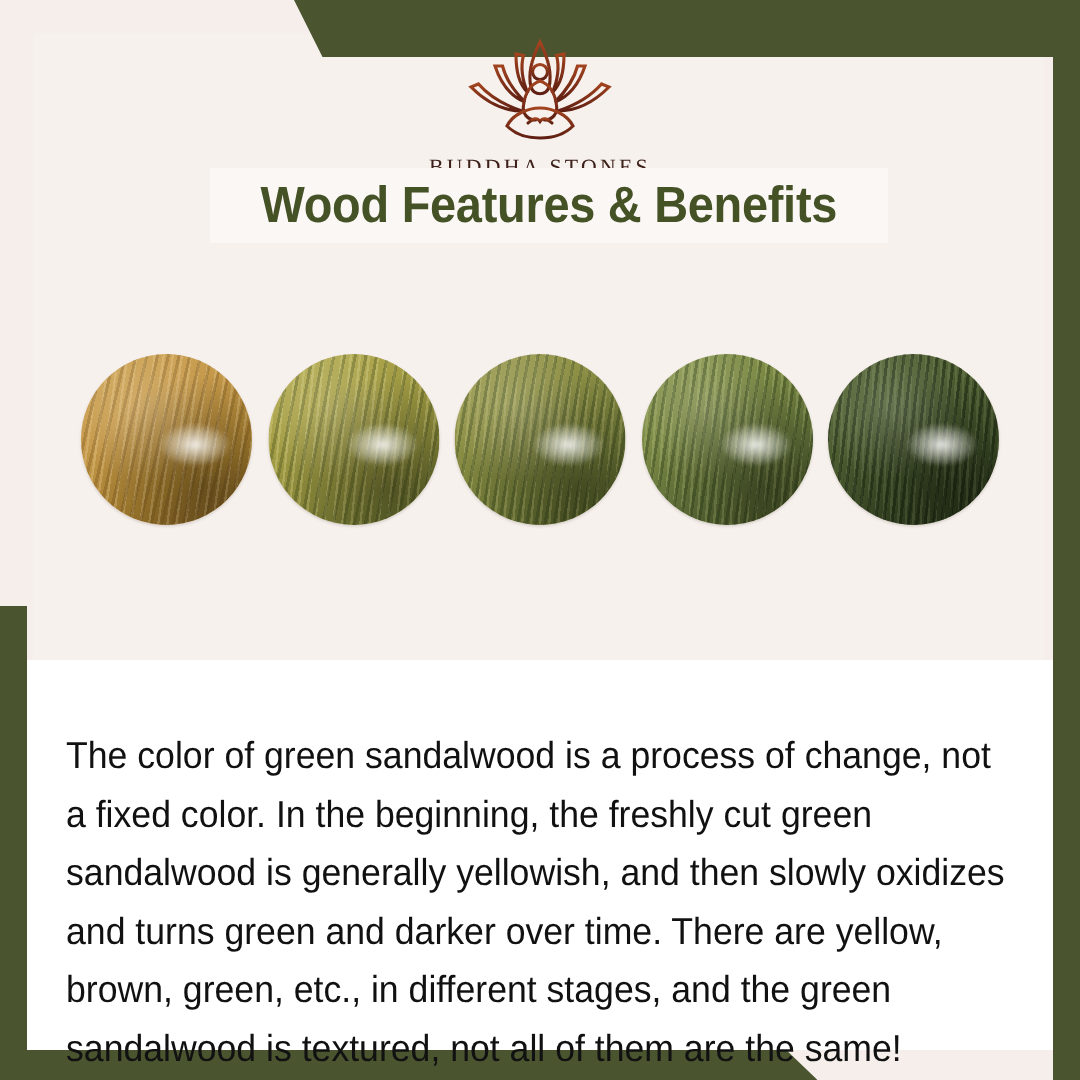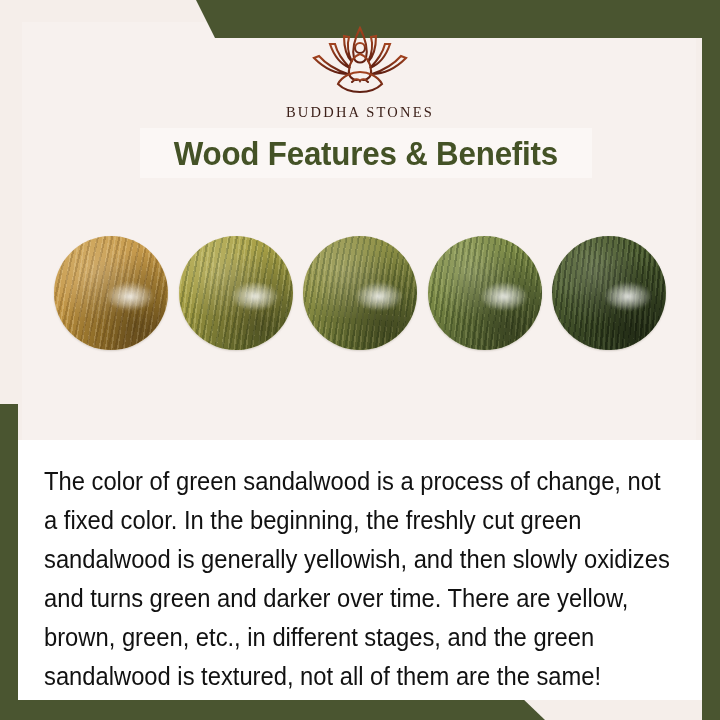--- a/index.html
+++ b/index.html
@@ -57,21 +57,21 @@
   .logo-mark{ width:104px; height:74px; display:block; }
   .logo-word{
     margin-top:6px;
     font-family:"Liberation Serif", serif;
     font-size:14.5px; letter-spacing:2.2px;
     color:#3C2019; font-weight:400;
   }
 
   
   .title-band{
-    position:absolute; left:140px; top:128px; width:452px; height:50px;
+    position:absolute; left:140px; top:112px; width:452px; height:50px;
     background:#FBF7F5; z-index:4;
     display:flex; align-items:center; justify-content:center;
   }
   .title-text{
     font-family:"Liberation Sans Narrow","Liberation Sans", sans-serif;
     font-weight:700; font-size:34px; line-height:1;
     color:#445226; letter-spacing:-0.2px;
     transform:scaleX(0.92); transform-origin:center;
     white-space:nowrap;
   }
@@ -112,21 +112,21 @@
     color:#FFFFFF; font-weight:700; font-size:20px;
     font-family:"Liberation Sans", sans-serif;
     padding-left:12px; letter-spacing:-0.1px; white-space:nowrap;
     transform:scaleX(0.97); transform-origin:left center;
   }
 
   
   .body-card{
     position:absolute; left:18px; top:440px; width:684px; height:260px;
     background:#FFFFFF; z-index:4;
-    padding:22px 26px 0 26px;
+    padding:45px 26px 0 26px;
   }
   .body-text{
     font-family:"Liberation Sans Narrow","Liberation Sans", sans-serif;
     font-size:25px; line-height:39px; color:#111111; font-weight:400;
     transform:scaleX(0.95); transform-origin:left top;
     width:105%;
   }
 </style>
 </head>
 <body>

